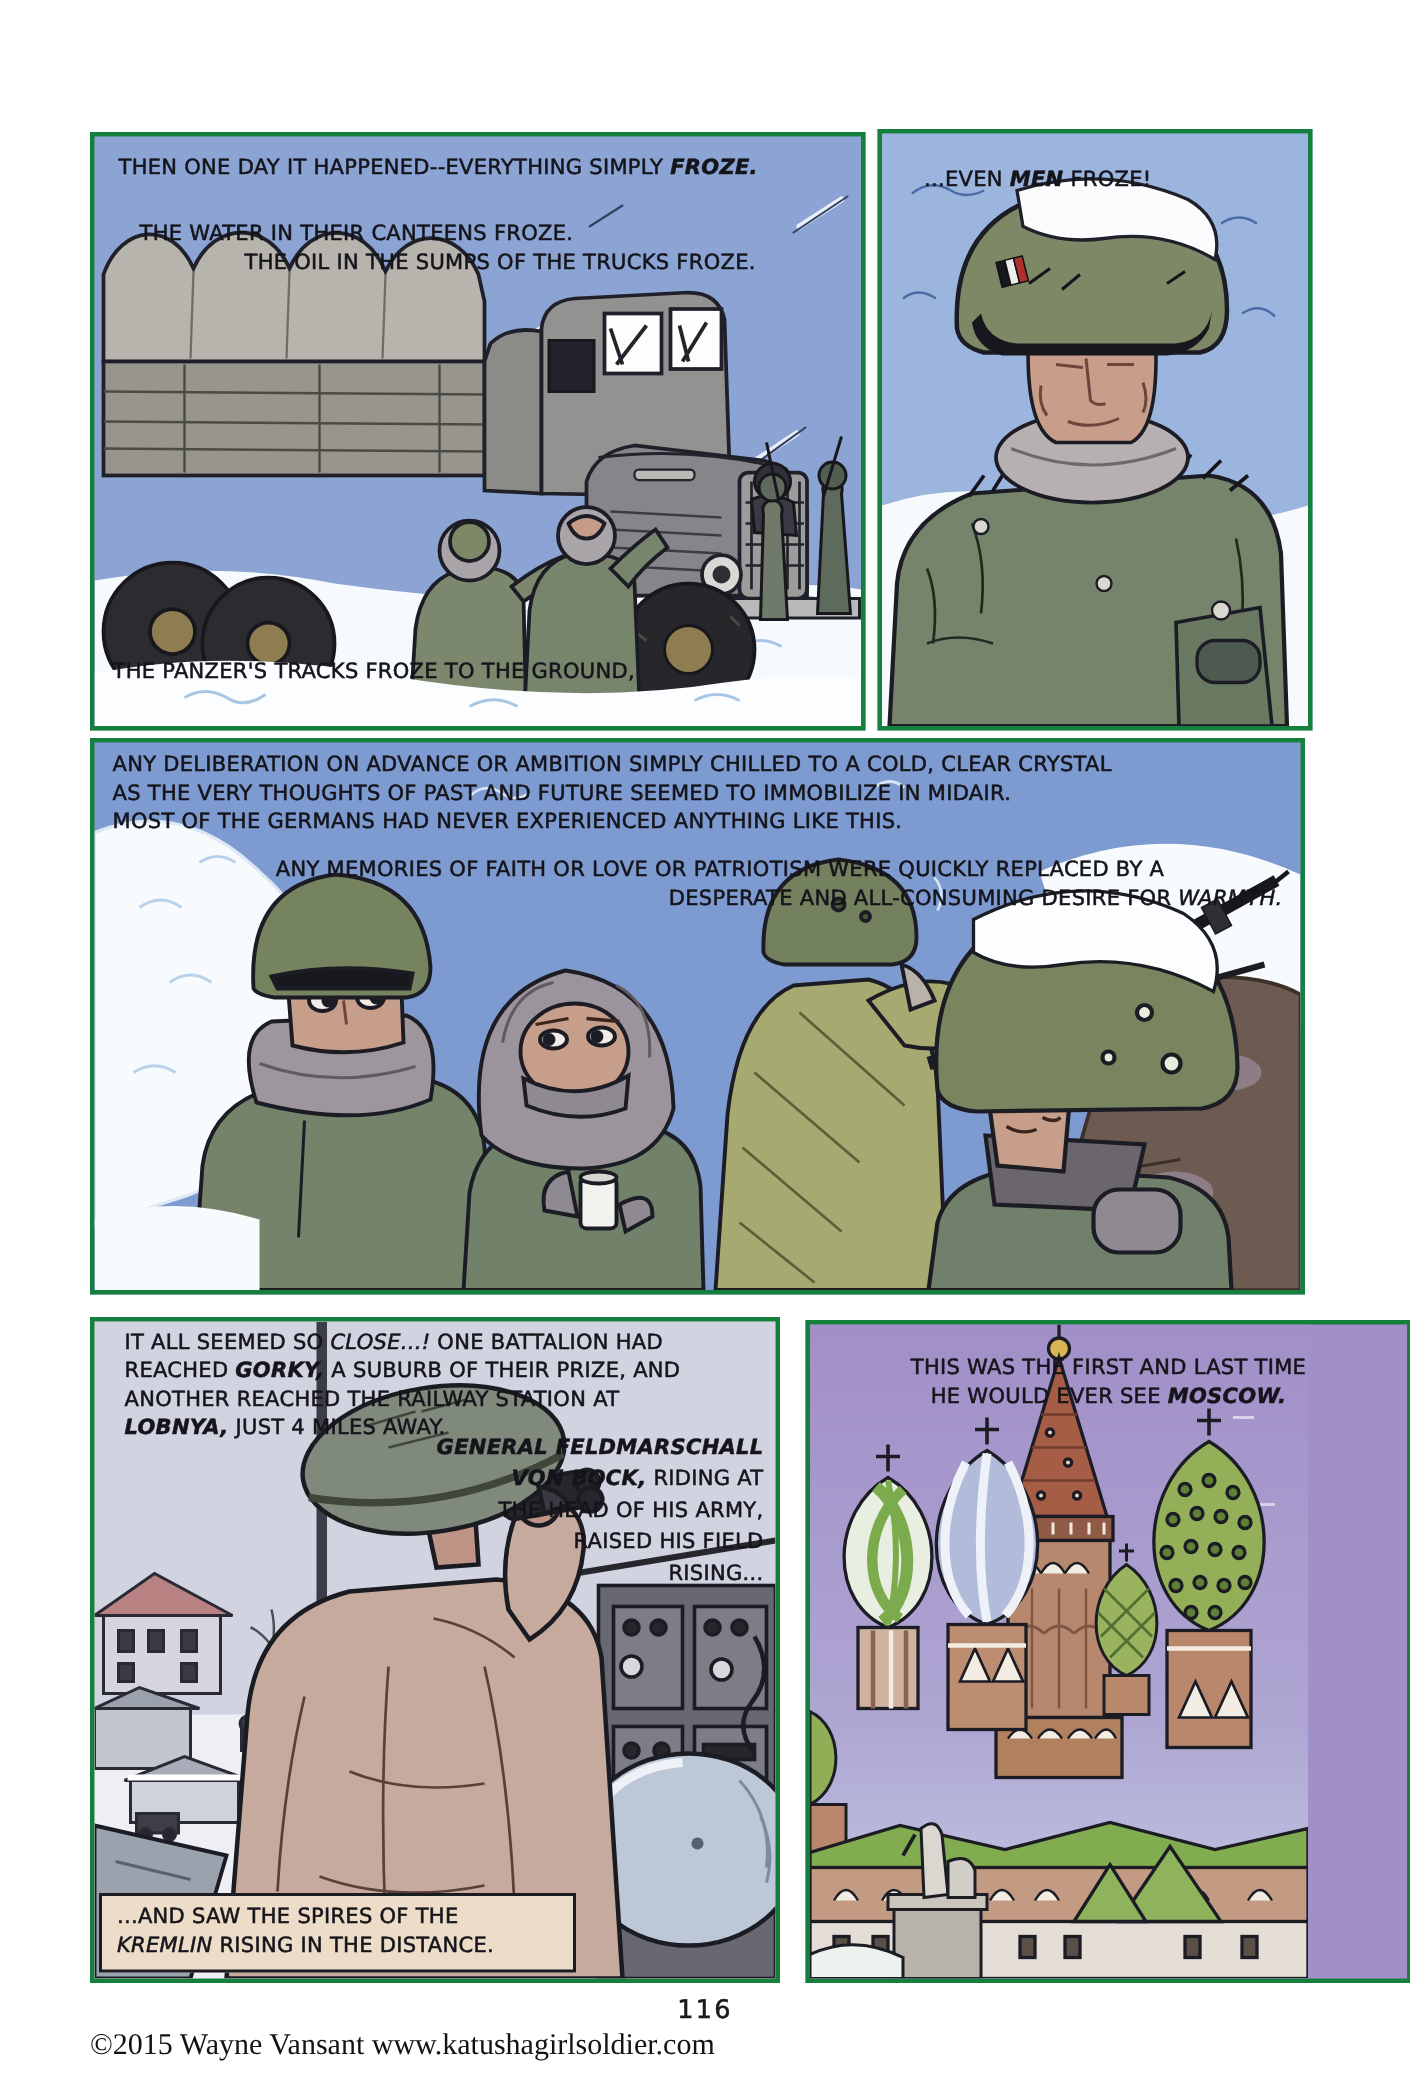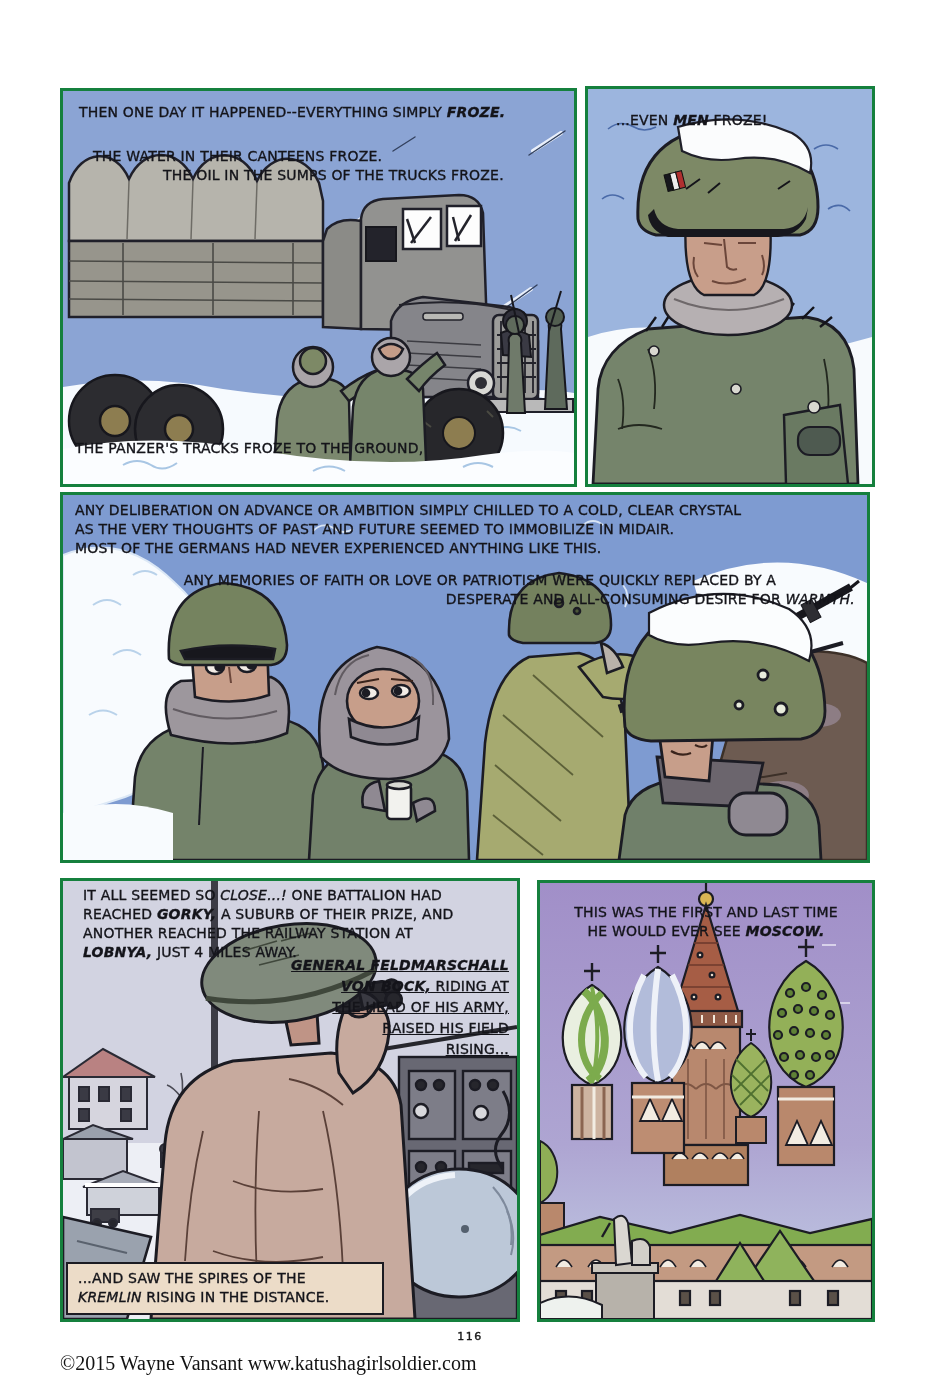--- a/index.html
+++ b/index.html
@@ -13,21 +13,21 @@
   .cap .it{font-style:italic;}
   .capline{white-space:nowrap;}
   #cap-truck-2 .l2{margin-left:70px;}
   #cap-truck-3 .l2{margin-left:185px;margin-top:36px;}
   #cap-trench-2 .l1{text-align:center;padding-left:30px;}
   #cap-trench-2 .l2{text-align:right;padding-right:12px;}
   #cap-vonbock-2{text-align:right;line-height:21px;}
   #cap-vonbock-3{position:absolute;left:3px;bottom:4px;width:318px;box-sizing:border-box;
        padding:5px 10px 6px 10px;background:#ecdcc8;border:2.5px solid #1b1b22;z-index:6;}
   #cap-moscow-1{width:100%;text-align:center;}
-  #page-number{position:absolute;left:0;right:0;top:1330px;text-align:center;font-size:11px;
+  #page-number{position:absolute;left:0;right:0;top:1330px;text-align:center;font-size:17px;
        letter-spacing:1.5px;color:#1a1a1a;-webkit-text-stroke:.4px #1a1a1a;}
   #copyright{position:absolute;left:60px;top:1352px;font-family:"Liberation Serif",serif;
        font-weight:normal;font-size:20px;color:#121212;}
 </style>
 </head>
 <body>
 
 <div id="page">
 
   <div class="panel" style="left:60px;top:88px;width:517px;height:399px;">
@@ -475,34 +475,34 @@
         </g>
         <path d="M296,110 Q310,112 316,122 L300,128 Z" fill="#3a3a42"></path>
       </g>
     </svg>
     <div class="cap" id="cap-vonbock-1" style="left:20px;top:5px;">
       <div class="capline"><span>IT ALL SEEMED SO </span><span class="it">CLOSE...!</span><span> ONE BATTALION HAD</span></div>
       <div class="capline"><span>REACHED </span><span class="em">GORKY,</span><span> A SUBURB OF THEIR PRIZE, AND</span></div>
       <div class="capline">ANOTHER REACHED THE RAILWAY STATION AT</div>
       <div class="capline"><span class="em">LOBNYA,</span><span> JUST 4 MILES AWAY.</span></div>
     </div>
-    <div class="cap" id="cap-vonbock-2" style="right:8px;top:74px;text-decoration:underline;">
+    <div class="cap" id="cap-vonbock-2" style="right:8px;top:74px;">
       <div class="capline em">GENERAL FELDMARSCHALL</div>
       <div class="capline"><span class="em">VON BOCK,</span><span> RIDING AT</span></div>
       <div class="capline">THE HEAD OF HIS ARMY,</div>
       <div class="capline">RAISED HIS FIELD</div>
       <div class="capline">RISING...</div>
     </div>
     <div class="cap" id="cap-vonbock-3">
       <div class="capline">...AND SAW THE SPIRES OF THE</div>
       <div class="capline"><span class="it">KREMLIN</span><span> RISING IN THE DISTANCE.</span></div>
     </div>
   </div>
 
-  <div class="panel" style="left:537px;top:880px;width:338px;height:442px;background:#a18fc8;">
+  <div class="panel" style="left:537px;top:880px;width:404px;height:442px;background:#a18fc8;">
     <svg width="332" height="436" viewBox="0 0 332 436">
       <defs>
         <linearGradient id="mosSky" x1="0" y1="0" x2="0" y2="1">
           <stop offset="0" stop-color="#a18fc8"></stop>
             <stop offset="0.6" stop-color="#aea5d2"></stop>
             <stop offset="1" stop-color="#c3cfe6"></stop>
         </linearGradient>
       </defs>
       <rect width="332" height="436" fill="url(#mosSky)"></rect>
       <path d="M282,62 l14,0 M300,120 l10,0" stroke="#d8d2ea" stroke-width="2"></path>

